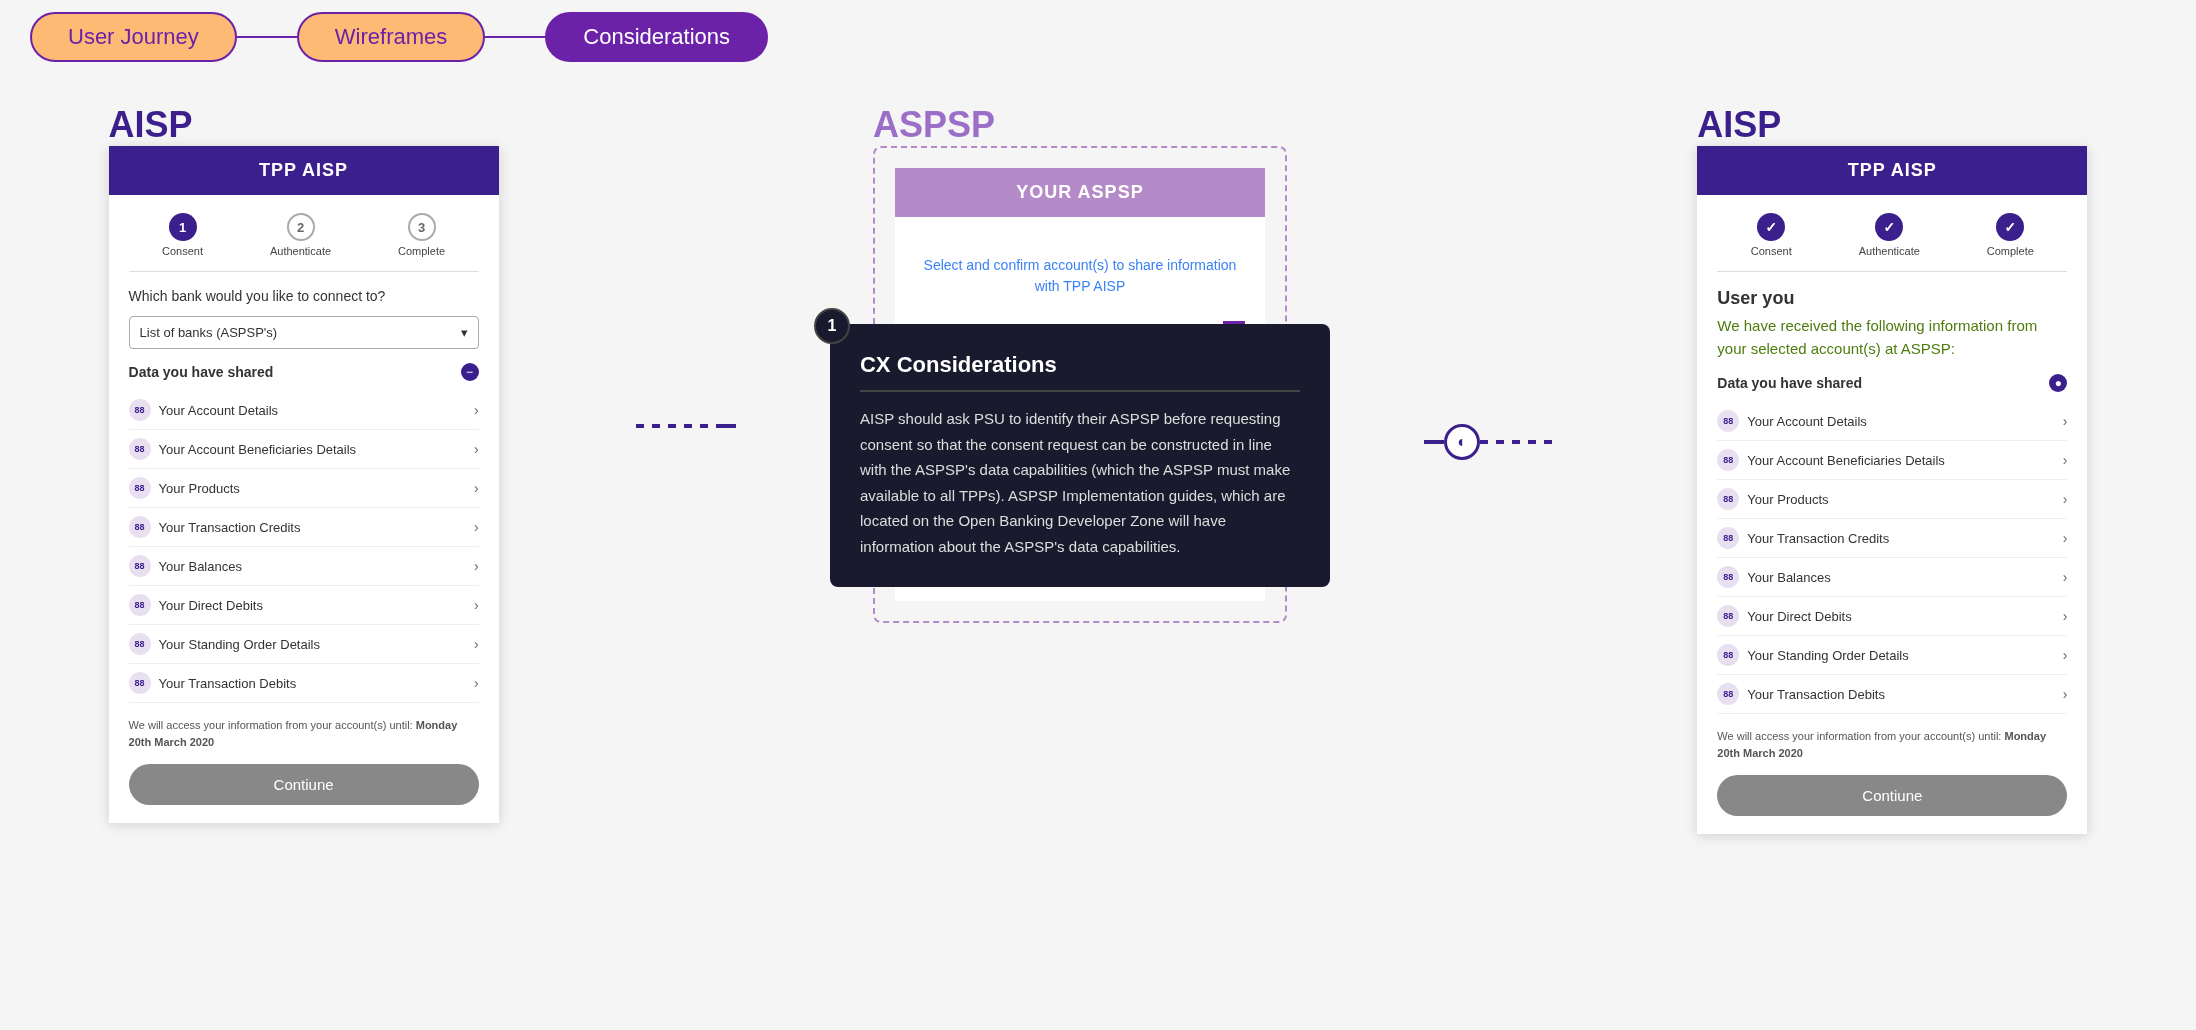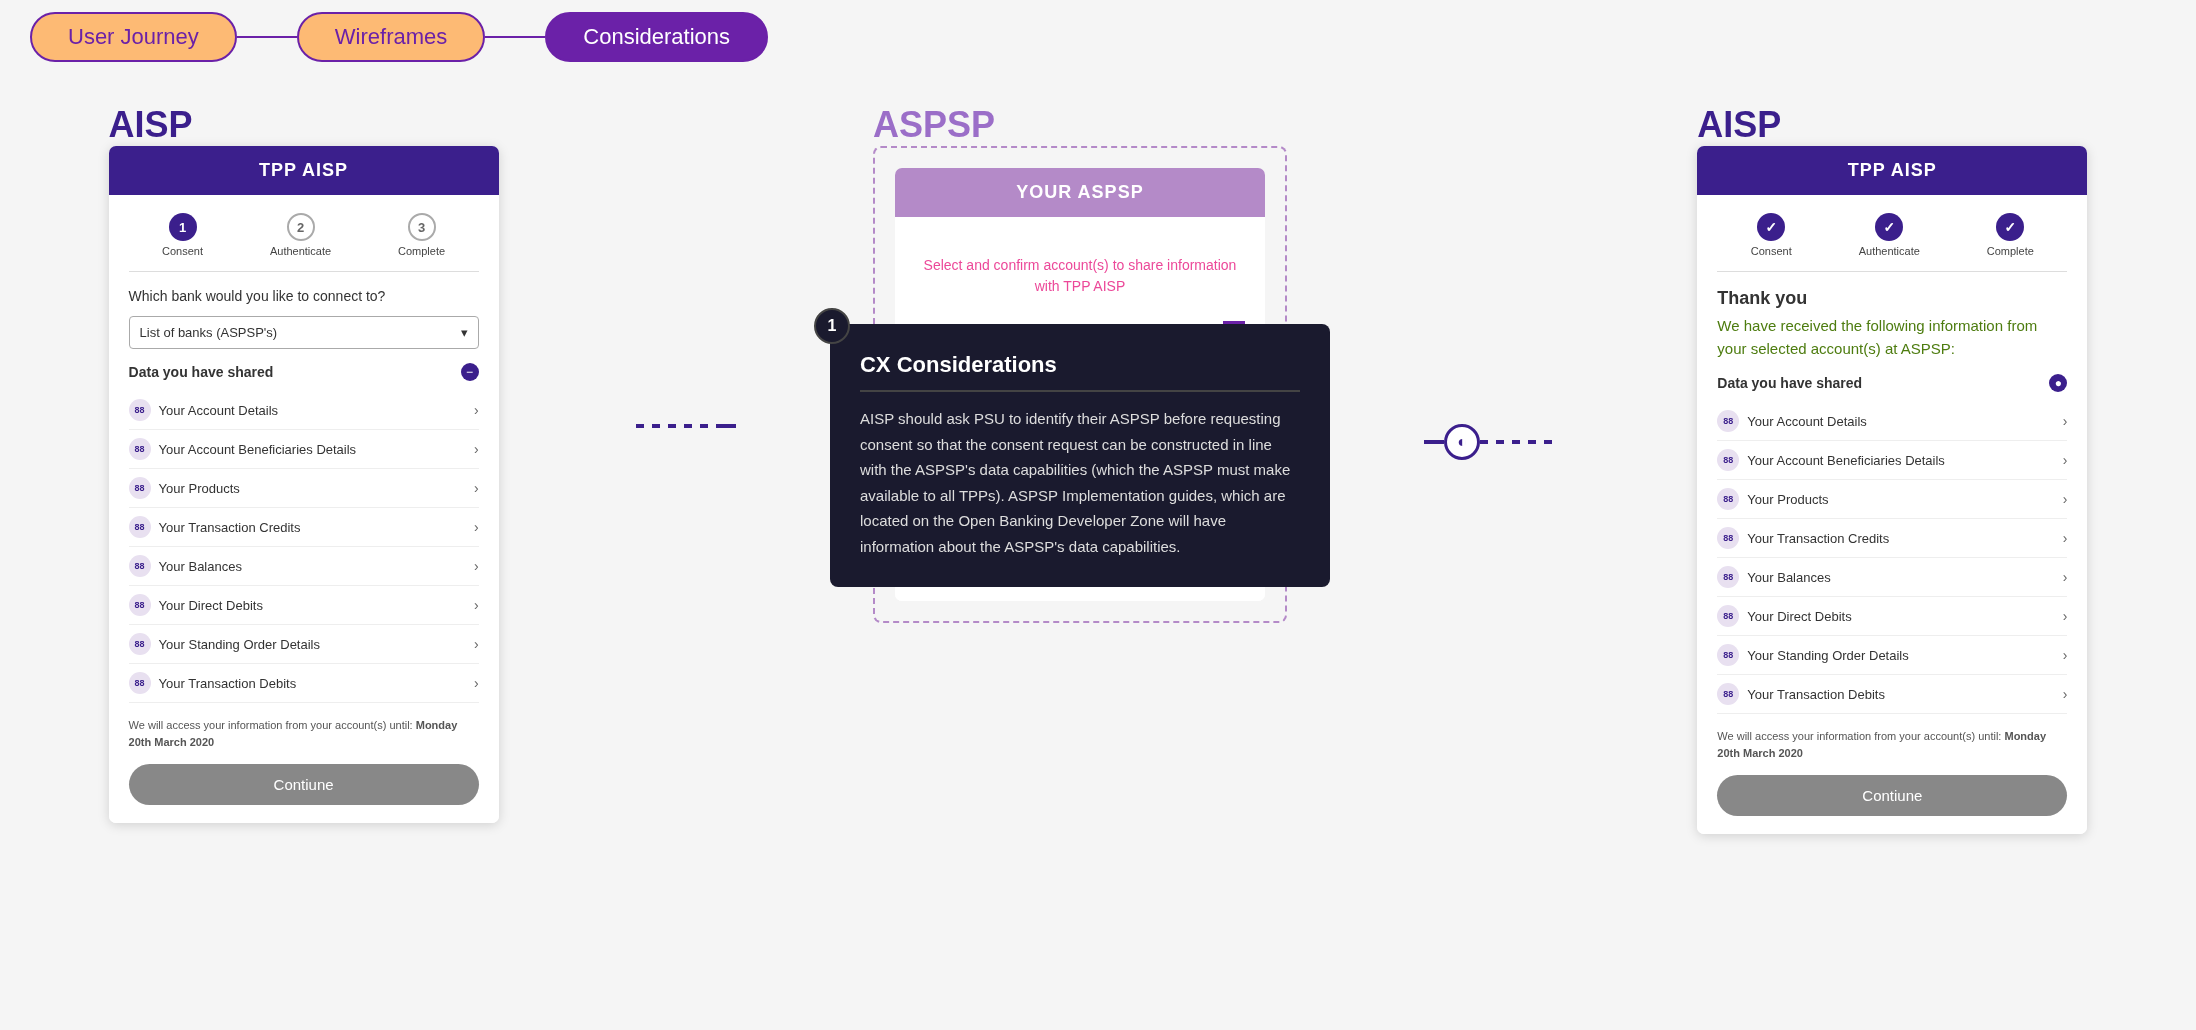--- a/index.html
+++ b/index.html
@@ -62,21 +62,21 @@
       font-weight: bold;
       color: #3b1f8c;
     }
     .section-label.aspsp {
       color: #9b6ec8;
     }
 
     
     .phone-frame {
       width: 390px;
-      border-radius: 7px;
+      border-radius: 0;
       overflow: hidden;
       box-shadow: 0 2px 12px rgba(0,0,0,0.15);
       background: white;
     }
 
     .phone-header {
       background: #3b1f8c;
       color: white;
       text-align: center;
       padding: 14px;
@@ -233,21 +233,21 @@
       border: none;
       border-radius: 24px;
       font-size: 15px;
       cursor: pointer;
       text-align: center;
     }
 
     
     .aspsp-select-text {
       font-size: 14px;
-      color: #ec4899;
+      color: #3b82f6;
       text-align: center;
       margin: 20px 0 16px;
       line-height: 1.5;
     }
     .checkbox-row {
       display: flex;
       justify-content: flex-end;
       padding: 8px 0;
       border-bottom: 1px solid #eee;
     }
@@ -580,21 +580,21 @@
           <div class="step-item">
             <div class="step-circle check"></div>
             <div class="step-label">Authenticate</div>
           </div>
           <div class="step-item">
             <div class="step-circle check"></div>
             <div class="step-label">Complete</div>
           </div>
         </div>
 
-        <div class="thankyou-title">Thank you</div>
+        <div class="thankyou-title">User you</div>
         <div class="thankyou-text">We have received the following information from your selected account(s) at ASPSP:</div>
 
         <div class="section-title-row">
           <div class="section-title">Data you have shared</div>
           <div class="blue-dot">●</div>
         </div>
 
         <div>
           <div class="data-item">
             <div class="data-item-left">

